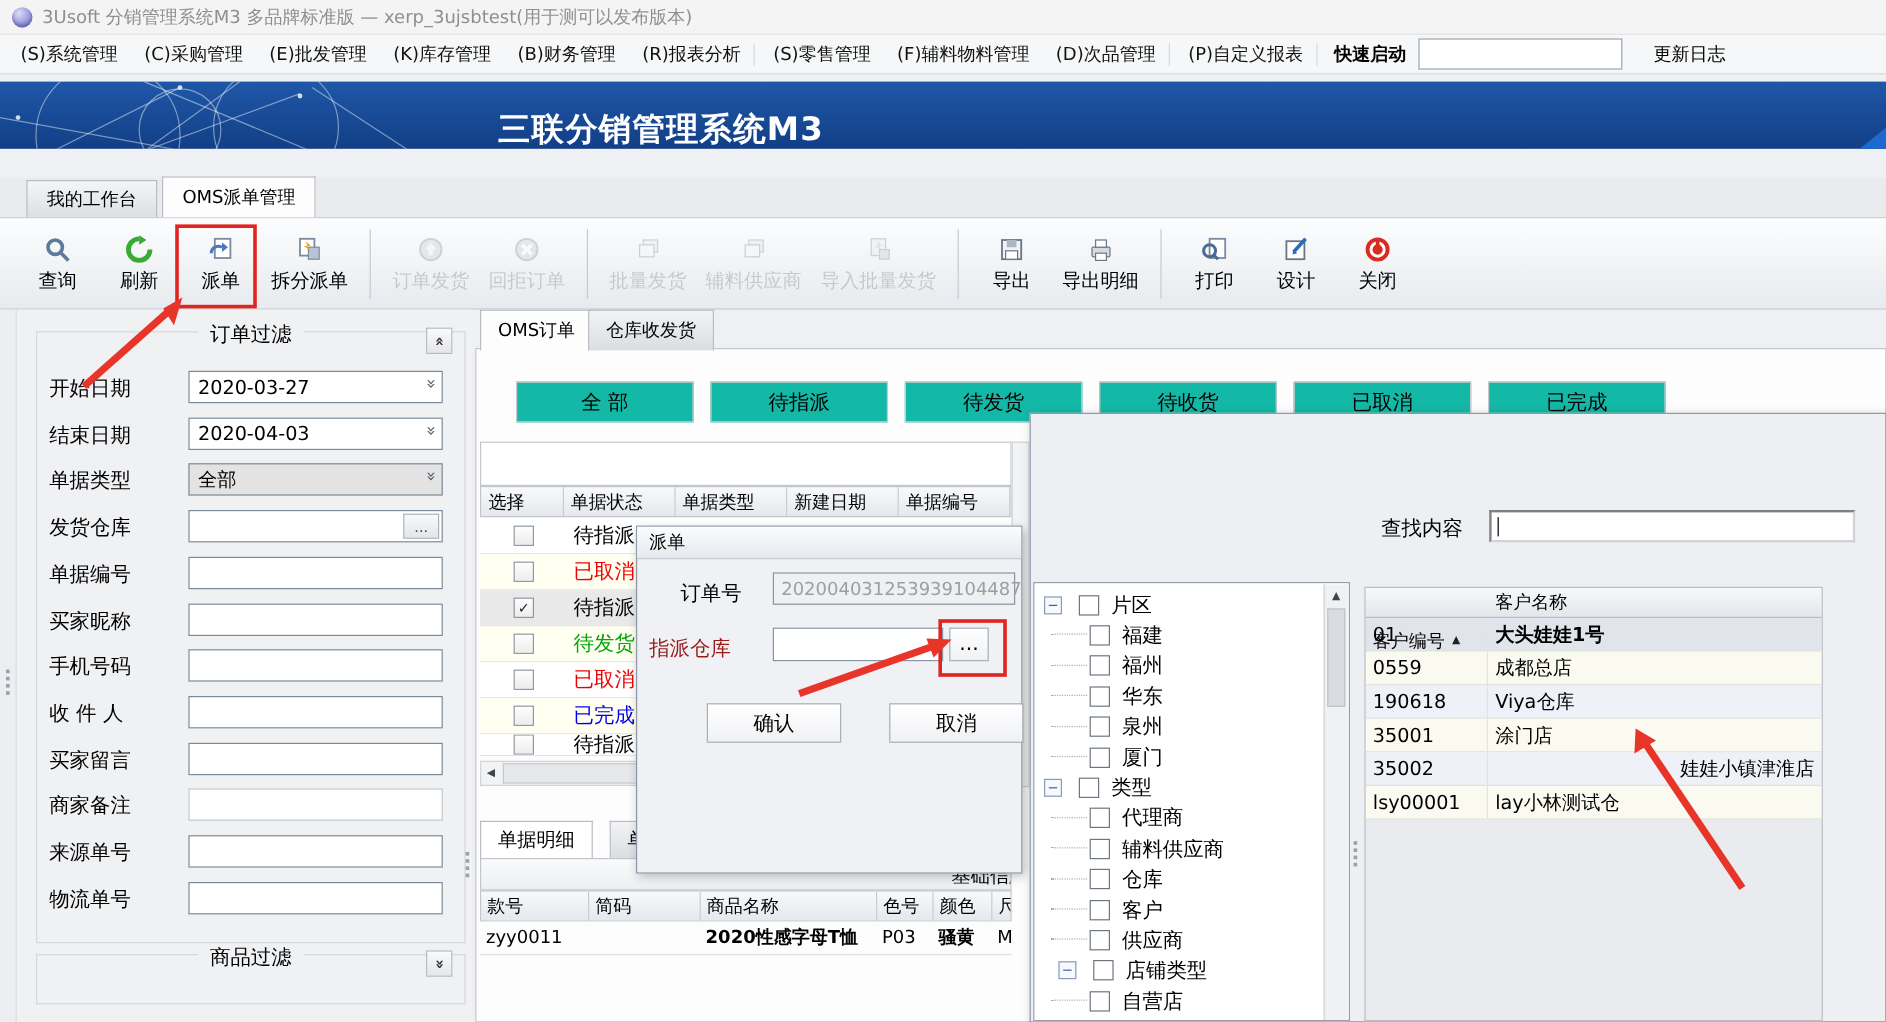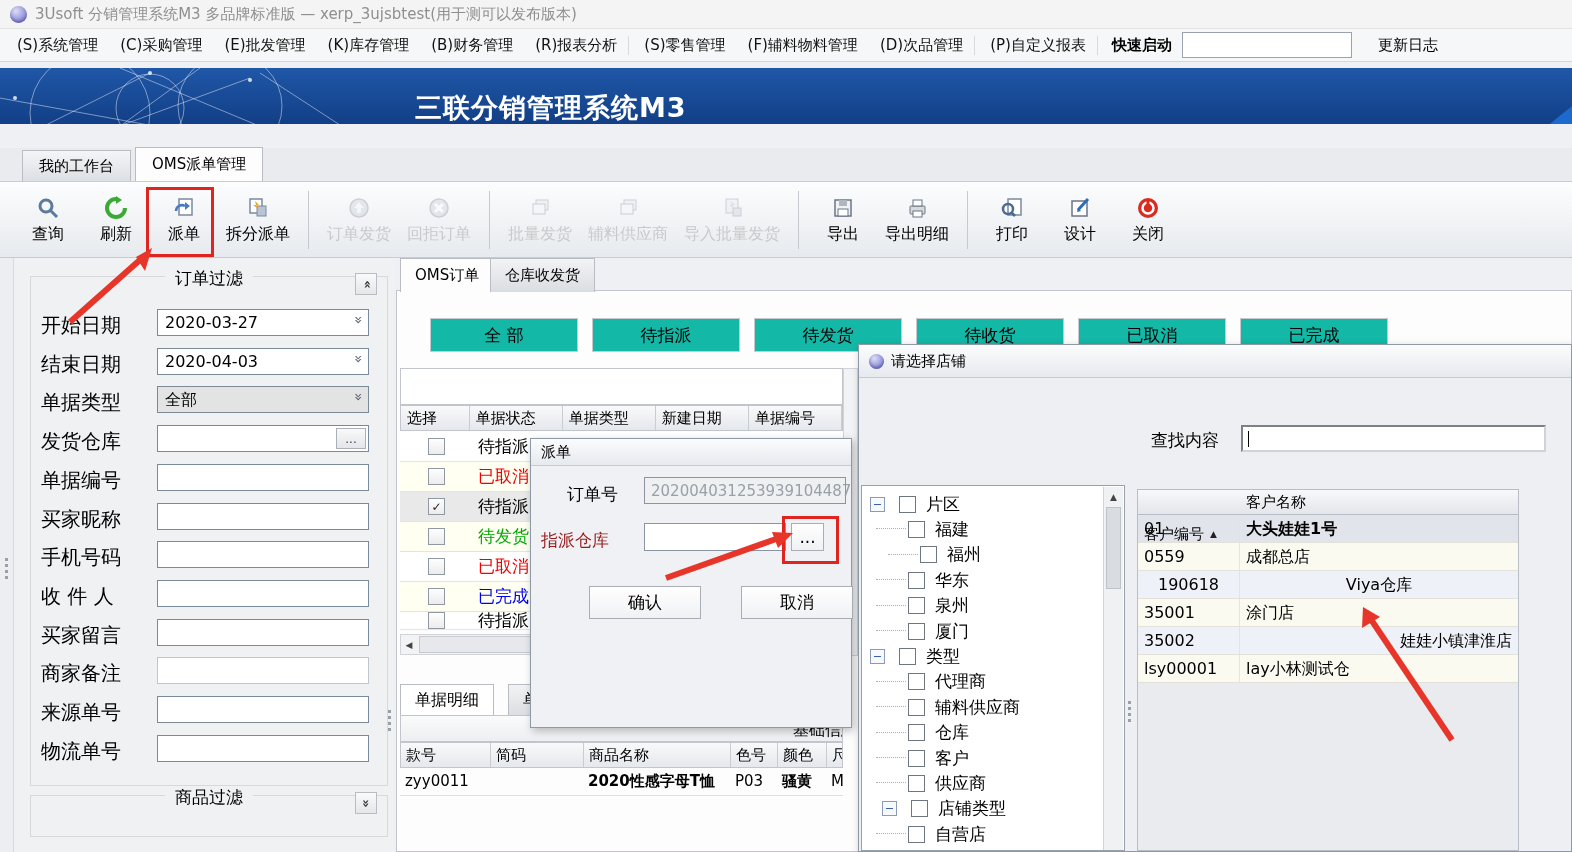--- a/index.html
+++ b/index.html
@@ -38,21 +38,21 @@
   .grip-v{position:absolute;width:4px;display:flex;flex-direction:column;gap:3px;}
   .grip-v i{width:3px;height:3px;background:#9aa0a8;display:block;}
   .leftpanel{left:14px;top:258px;width:380px;height:594px;background:#f0f1f3;}
   .fieldset{position:absolute;border:1px solid #d6d8db;background:#f0f1f3;}
   .legend{position:absolute;top:-10px;left:0;right:0;text-align:center;font-size:17px;font-family:Liberation Mono, monospace;}
   .legend span{background:#f0f1f3;padding:0 10px;}
   .coll-btn{position:absolute;top:-4px;right:10px;width:20px;height:20px;border:1px solid #b9bdc3;background:linear-gradient(#fafafa,#e4e6e9);display:flex;align-items:center;justify-content:center;font-size:13px;color:#333;}
   .chev-up{display:inline-block;transform:rotate(-90deg);font-weight:bold;}
   .chev-dn{display:inline-block;transform:rotate(90deg);font-weight:bold;}
   .f-row{position:absolute;left:8px;width:340px;height:28px;}
-  .f-lbl{position:absolute;left:2px;top:3px;width:110px;font-size:20px;white-space:nowrap;}
+  .f-lbl{position:absolute;left:2px;top:3px;width:110px;font-size:17px;white-space:nowrap;}
   .f-ctl{position:absolute;left:118px;top:0;width:212px;height:27px;background:#fff;border:1px solid #7b8a9a;box-sizing:border-box;}
   .f-ctl.gray{background:#e3e3e3;}
   .f-ctl.muted{border-color:#c0c6cd;}
   .f-val{position:absolute;left:7px;top:3px;font-size:16px;white-space:nowrap;}
   .dd-chev{position:absolute;right:4px;top:2px;color:#5a6470;font-size:14px;transform:rotate(90deg);}
   .browse-btn{position:absolute;right:2px;top:2px;width:30px;height:21px;border:1px solid #aab0b8;background:linear-gradient(#f8f9fa,#e3e6ea);font-size:12px;color:#444;display:flex;align-items:flex-end;justify-content:center;line-height:10px;padding-bottom:4px;box-sizing:border-box;}
   
   .main-panel{left:396px;top:290px;width:1176px;height:562px;background:#fdfdfd;border:1px solid #c2c6cc;box-sizing:border-box;}
   .omstab{position:absolute;top:258px;height:33px;display:flex;align-items:center;padding:0 14px;border:1px solid #b9bdc3;border-bottom:none;background:linear-gradient(#f2f3f5,#dadde1);font-size:15px;}
   .omstab.active{background:#fdfdfd;}
@@ -510,24 +510,20 @@
     <div class="dsp-input ro" style="left:113px;top:38px;width:202px;height:27px;">202004031253939104487</div>
     <span class="dsp-lbl" style="left:10px;top:90px;color:#971b1b;">指派仓库</span>
     <div class="dsp-input" style="left:113px;top:84px;width:142px;height:28px;"></div>
     <div class="dsp-btn" style="left:260px;top:84px;width:33px;height:28px;">...</div>
     <div class="redbox" style="position:absolute;left:251px;top:77px;width:51px;height:42px;"></div>
     <div class="dsp-btn" style="left:58px;top:147px;width:112px;">确认</div>
     <div class="dsp-btn" style="left:210px;top:147px;width:112px;">取消</div>
   </div>
 
   <div class="abs dialog" id="storedlg">
-    <div class="dlg-title">
-      <span class="globe" style="width:15px;height:15px;"></span>
-      <span>请选择店铺</span>
-    </div>
     <span class="srch-lbl">查找内容</span>
     <div class="srch-input">
         <span class="caret"></span>
       </div>
     <div class="tree" id="storetree">
       <div class="tree-sb">
         <div class="up">▲</div>
         <div class="thumb"></div>
       </div>
     <div class="t-item" style="top: 6px;">
@@ -535,21 +531,21 @@
             <i></i>
           </span>
           <span class="t-cb" style="margin-left: 14px;"></span>
           <span class="t-lbl">片区</span>
         </div>
         <div class="t-item" style="top: 31.4px;">
           <span style="width: 30px; height: 1px; margin-left: 14px; border-top: 1px dotted rgb(176, 176, 176);"></span>
           <span class="t-cb" style="margin-left: 2px;"></span>
           <span class="t-lbl">福建</span>
         </div>
-        <div class="t-item" style="top: 56.8px; padding-left: 12px;">
+        <div class="t-item" style="top: 56.8px;">
           <span style="width: 30px; height: 1px; margin-left: 14px; border-top: 1px dotted rgb(176, 176, 176);"></span>
           <span class="t-cb" style="margin-left: 2px;"></span>
           <span class="t-lbl">福州</span>
         </div>
         <div class="t-item" style="top: 82.2px;">
           <span style="width: 30px; height: 1px; margin-left: 14px; border-top: 1px dotted rgb(176, 176, 176);"></span>
           <span class="t-cb" style="margin-left: 2px;"></span>
           <span class="t-lbl">华东</span>
         </div>
         <div class="t-item" style="top: 107.6px;">
@@ -623,21 +619,21 @@
         </div>
       <div id="stbl-rows">
           <div class="s-row" style="background: rgb(225, 229, 235);">
             <span class="sc" style="width: 102px;">01</span>
             <span class="sc" style="width: 279px; font-weight: bold;">大头娃娃1号</span>
           </div>
           <div class="s-row" style="background: rgb(251, 250, 240);">
             <span class="sc" style="width: 102px;">0559</span>
             <span class="sc" style="width: 279px;">成都总店</span>
           </div>
-          <div class="s-row" style="background: rgb(238, 241, 247); text-align: center;">
+          <div class="s-row" style="background: rgb(238, 241, 247);">
             <span class="sc" style="width: 102px;">190618</span>
             <span class="sc" style="width: 279px;">Viya仓库</span>
           </div>
           <div class="s-row" style="background: rgb(251, 250, 240);">
             <span class="sc" style="width: 102px;">35001</span>
             <span class="sc" style="width: 279px;">涂门店</span>
           </div>
           <div class="s-row" style="background: rgb(238, 241, 247);">
             <span class="sc" style="width: 102px;">35002</span>
             <span class="sc" style="width: 279px; text-align: right;">娃娃小镇津淮店</span>

